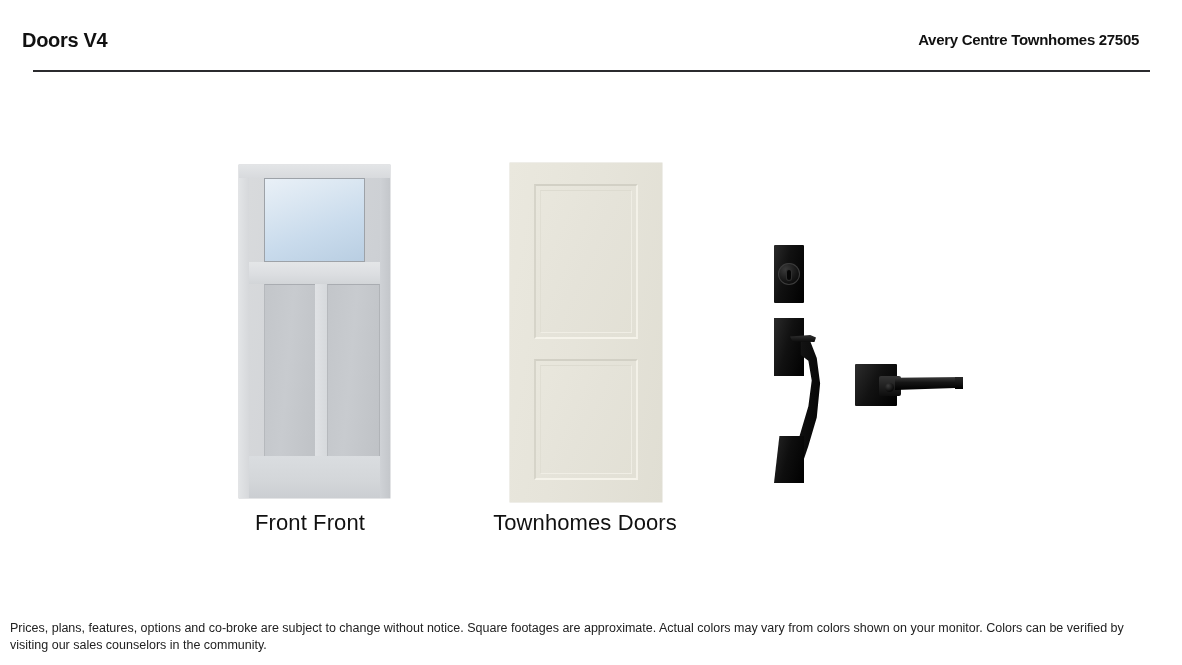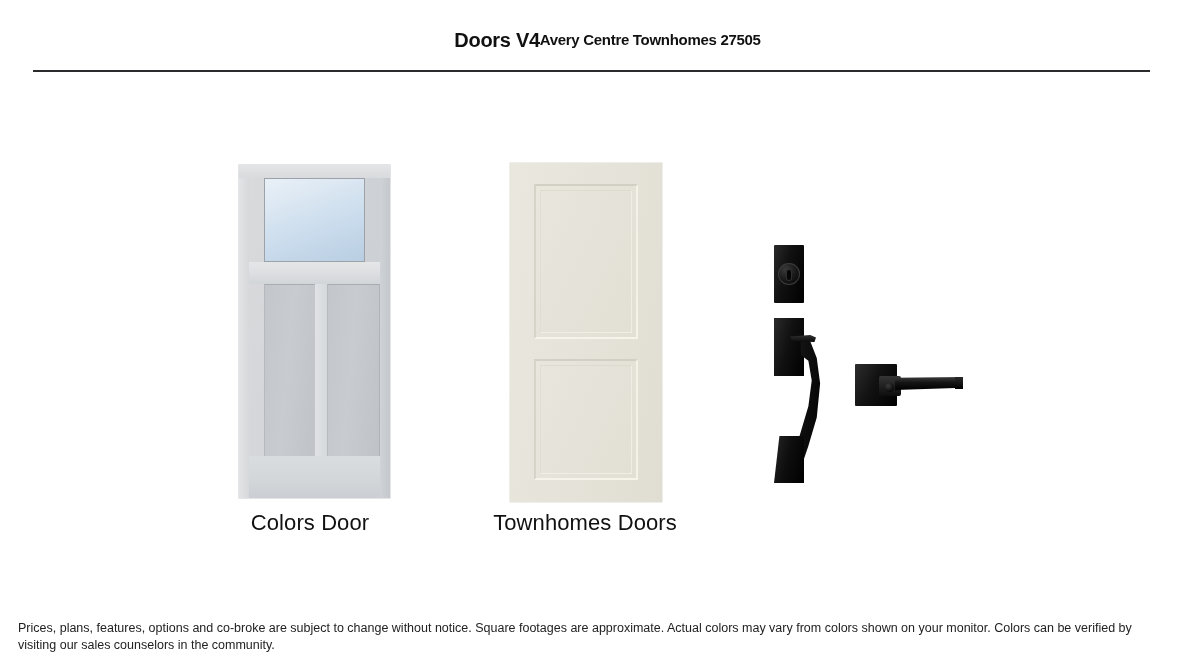--- a/index.html
+++ b/index.html
@@ -12,27 +12,27 @@
     height: 665px;
     position: relative;
     font-family: "Liberation Sans", sans-serif;
     color: #111111;
     overflow: hidden;
   }
 
   
   .header {
     position: absolute;
-    left: 49px;
+    left: 22px;
     top: 28px;
     width: 1117px;
     height: 42px;
     display: flex;
     align-items: flex-start;
-    justify-content: center;
+    justify-content: space-between;
   }
   .header-title {
     font-size: 20px;
     font-weight: bold;
     letter-spacing: -0.3px;
     color: #111111;
     line-height: 24px;
     white-space: nowrap;
   }
   .header-community {
@@ -298,21 +298,21 @@
   .hw-lever-bar-end {
     position: absolute;
     left: 100px; top: 19px;
     width: 8px; height: 12px;
     background: linear-gradient(180deg, #2a2a2a 0%, #000000 100%);
   }
 
   
   .footer {
     position: absolute;
-    left: 18px;
+    left: 10px;
     top: 620px;
     width: 1140px;
     font-size: 12.5px;
     line-height: 17px;
     color: #222222;
   }
 </style>
 </head>
 <body>
 
@@ -333,21 +333,21 @@
         <div class="fd-glass-frame">
           <div class="fd-glass"></div>
         </div>
         <div class="fd-rail-mid"></div>
         <div class="fd-panel fd-panel-left"></div>
         <div class="fd-muntin"></div>
         <div class="fd-panel fd-panel-right"></div>
         <div class="fd-rail-bottom"></div>
       </div>
     </div>
-    <div class="item-caption">Colors Door</div>
+    <div class="item-caption">Front Front</div>
   </div>
 
   <div class="item" id="item-interior">
     <div class="item-stage">
       <div class="interior-door">
         <div class="id-panel id-panel-top"></div>
         <div class="id-panel id-panel-bottom"></div>
       </div>
     </div>
     <div class="item-caption">Townhomes Doors</div>

